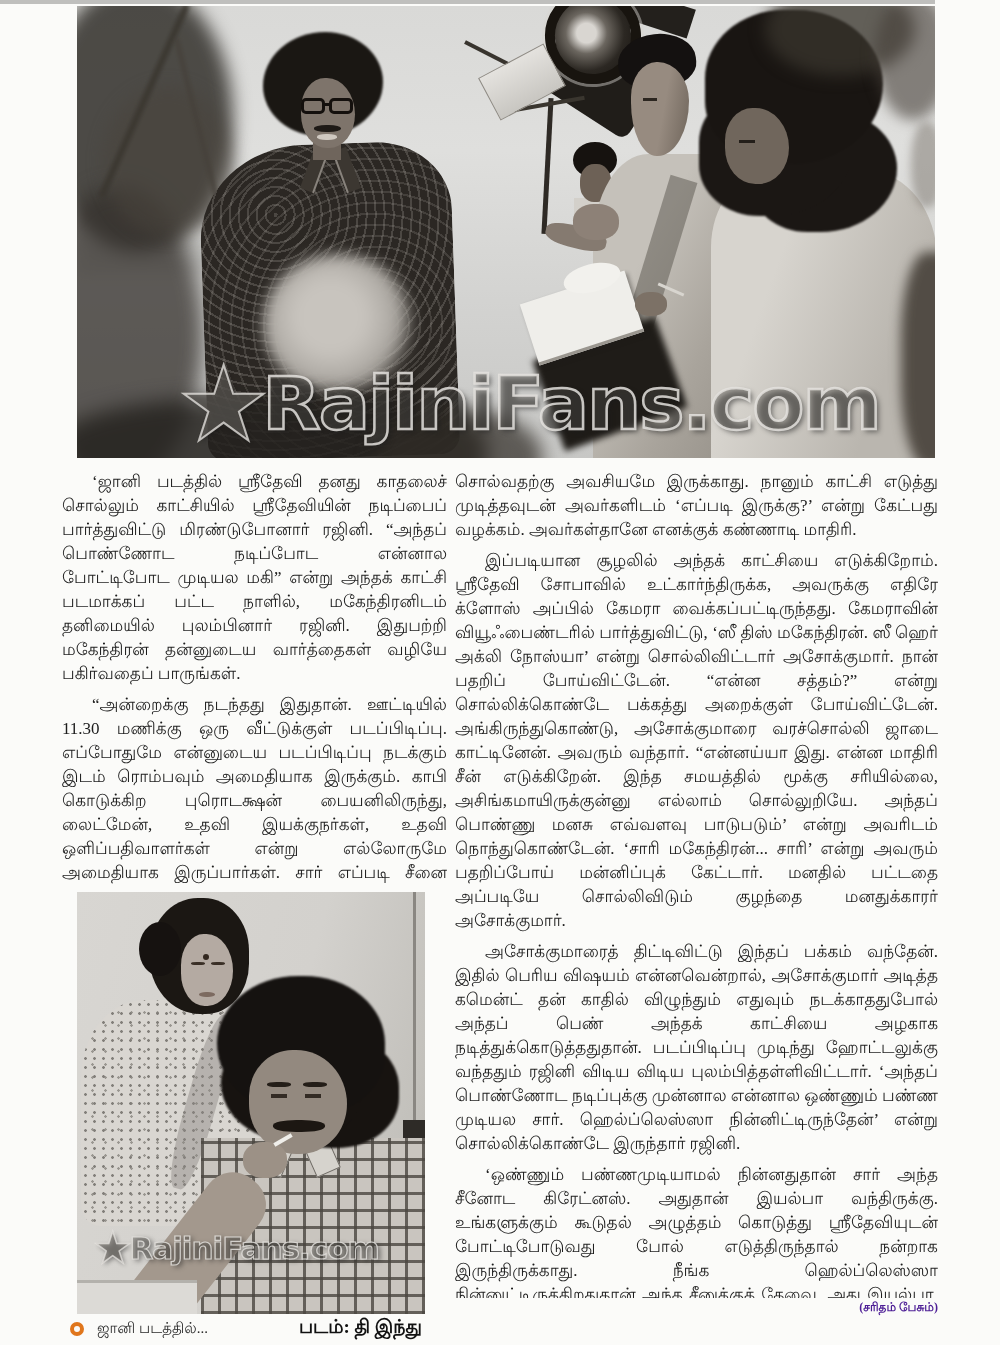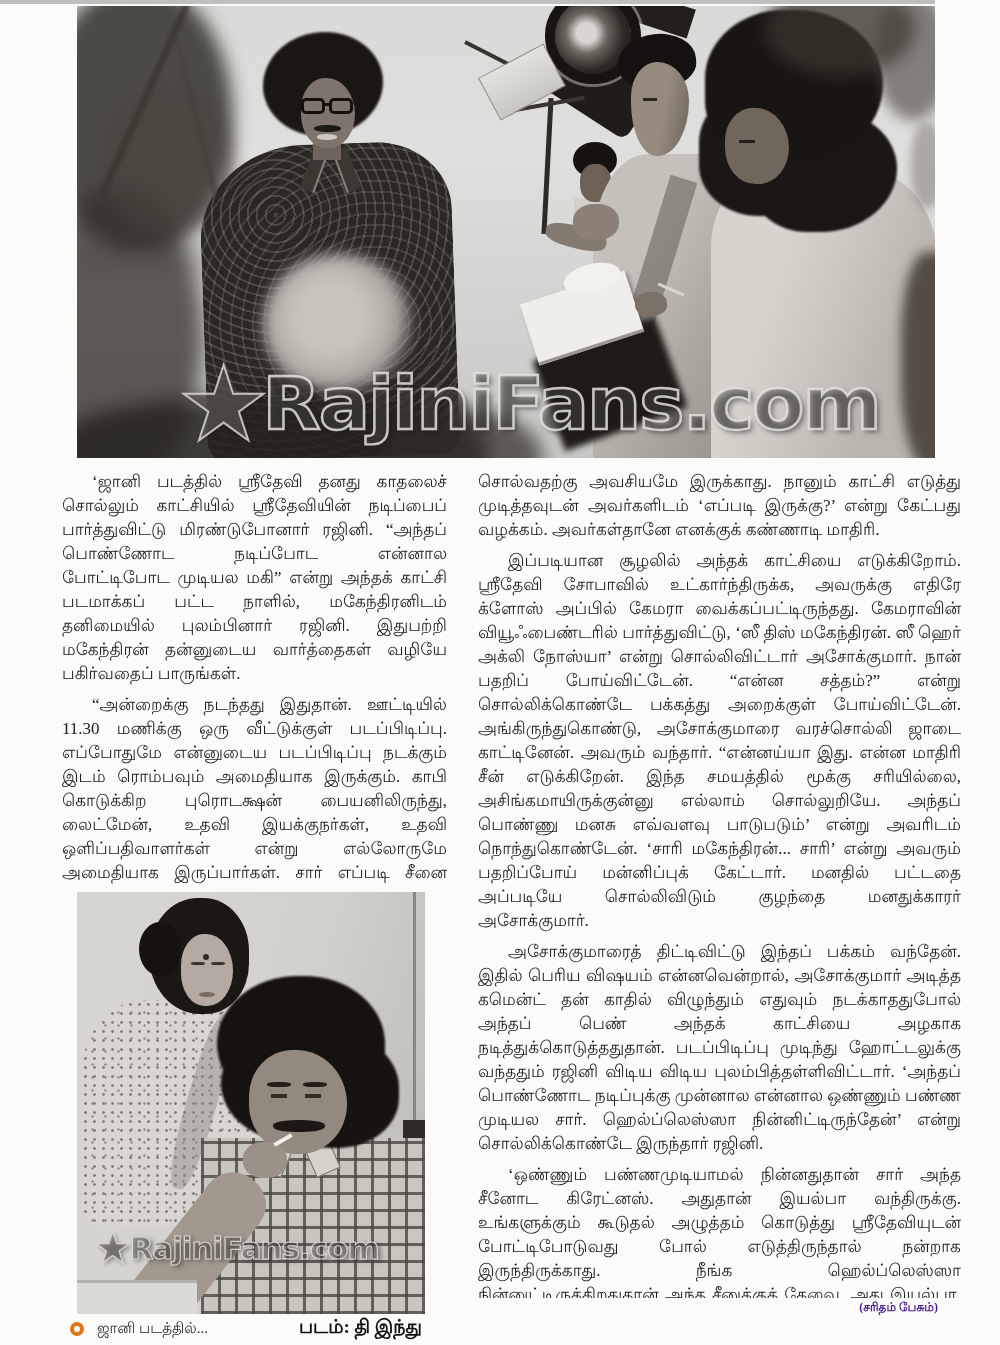--- a/index.html
+++ b/index.html
@@ -89,21 +89,21 @@
   .wm-main { left:100px; bottom:2px; }
   .wm-main .wm-star { font-size:104px; margin-right:-8px; }
   .wm-main .wm-text { font-size:76px; }
   .wm-inset { left:16px; bottom:44px; }
   .wm-inset .wm-star { font-size:44px; -webkit-text-stroke:1.5px rgba(226,224,220,.8); margin-right:-3px; }
   .wm-inset .wm-text { font-size:31px; letter-spacing:-1px; -webkit-text-stroke:1.2px rgba(228,226,222,.85); }
 
   
   .col { position:absolute; top:470px; color:#1c1c1c; font-size:17px; line-height:24px; text-align:justify; overflow:hidden; }
   .col-left  { left:62px;  width:385px; height:418px; }
-  .col-right { left:478px; width:483px; height:828px; }
+  .col-right { left:455px; width:483px; height:828px; }
   .para { margin:0 0 7px 0; }
   .para.indent { text-indent:30px; }
 
   
   .photo-inset { position:absolute; left:77px; top:892px; width:348px; height:422px; overflow:hidden;
     background:linear-gradient(105deg,#d8d6d2 0%,#d3d1cd 55%,#c3c1bc 85%,#b5b3ae 100%); }
   .pi-frameline { left:336px; top:0; width:3px; height:240px; background:#8a8782; }
   .pi-framedark { left:326px; top:228px; width:22px; height:194px; background:#2e2b27; }
   .pi-sri-hair { left:72px; top:6px; width:100px; height:116px; background:#1b1713; border-radius:52% 48% 46% 54%; }
   .pi-sri-bun { left:62px; top:30px; width:42px; height:54px; background:#161210; border-radius:50%; }

